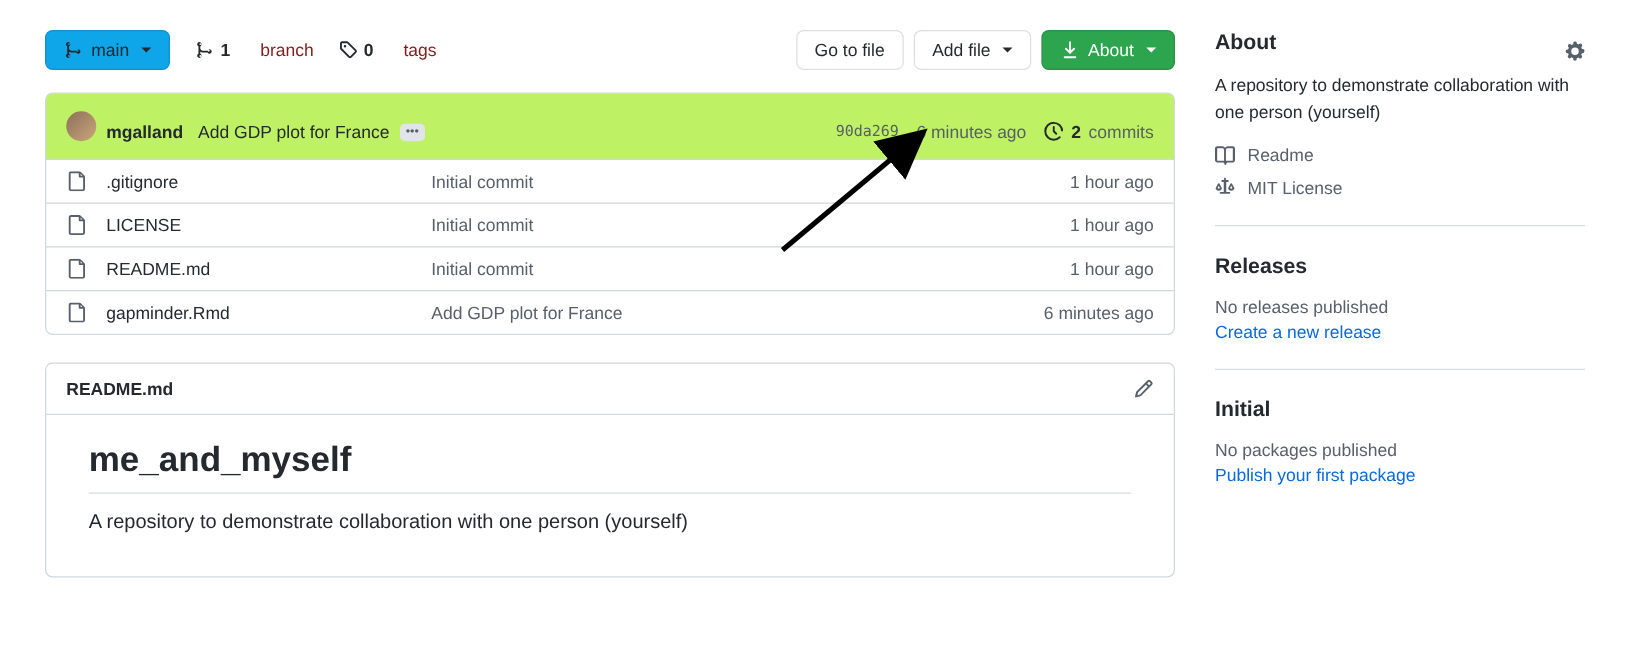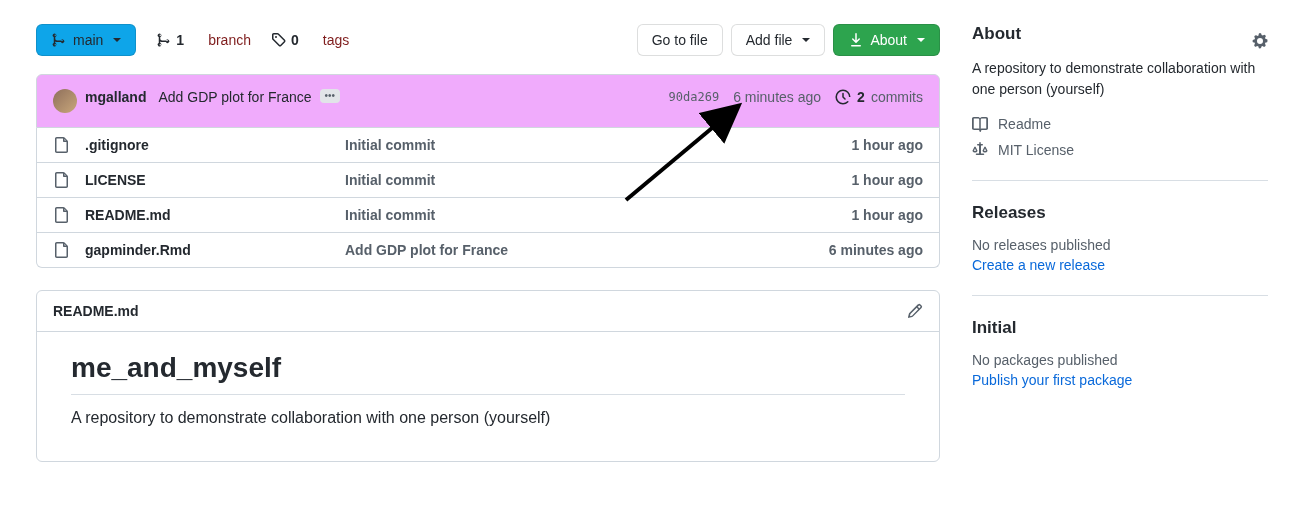--- a/index.html
+++ b/index.html
@@ -25,39 +25,39 @@
   .btn-default { background: #fff; font-weight: 500;}
   .btn-primary { background: #2da44e; color: #fff; border-color: rgba(27,31,36,.15); font-weight: 500;}
   .caret::after { content: ""; display: inline-block; border: 4px solid transparent; border-top-color: currentColor; margin-left: 4px; transform: translateY(2px); }
   .toolbar-spacer { flex: 1; }
   .toolbar-stat { display: inline-flex; align-items: center; gap: 4px; color: #24292f; cursor: pointer; }
   .toolbar-stat .muted { color: #7f1d1d; margin-left: 20px; }
   .toolbar-stat b { font-weight: 600; }
 
   
   .commit-bar {
-    display: flex; align-items: flex-start; gap: 8px;
-    background: #f0abfc; border: 1px solid #d0d7de; border-radius: 6px 6px 0 0;
+    display: flex; align-items: flex-end; gap: 8px;
+    background: #bef264; border: 1px solid #d0d7de; border-radius: 6px 6px 0 0;
     padding: 14px 16px;
   }
   .avatar { width: 24px; height: 24px; border-radius: 50%; background: linear-gradient(135deg,#8e6f5b,#c9a77b); flex-shrink:0;}
   .author { font-weight: 600; }
   .commit-msg { color: #24292f; margin-left: 4px; }
   .ellipsis-btn { background:#e1e4e8; border-radius:4px; padding:0 5px; font-size:10px; color:#57606a; cursor:pointer; line-height:14px; }
   .commit-bar .push-right { margin-left: auto; display:flex; align-items:center; gap:14px; }
   .sha { font-family: ui-monospace, SFMono-Regular, Menlo, monospace; color:#57606a; font-size: 12px; }
   .muted { color:#57606a; }
   .commits-link { display:inline-flex; align-items:center; gap:6px; color:#24292f; cursor:pointer;}
   .commits-link b { font-weight:600; }
 
   
   .file-list { border: 1px solid #d0d7de; border-top:none; border-radius: 0 0 6px 6px; }
   .file-row {
     display:grid; grid-template-columns: 32px 260px 1fr auto;
-    align-items:center; padding: 9px 16px; border-top:1px solid #d0d7de;font-weight:bold;
+    align-items:center; padding: 9px 16px; border-top:1px solid #d0d7de;
   }
   .file-row:first-child { border-top:none; }
   .file-icon { color:#57606a; }
   .file-name { color:#24292f; cursor:pointer; }
   .file-commit { color:#57606a; cursor:pointer; }
   .file-time { color:#57606a; text-align:right; }
 
   
   .readme-box { border:1px solid #d0d7de; border-radius:6px; margin-top:22px; }
   .readme-head { display:flex; align-items:center; padding:12px 16px; border-bottom:1px solid #d0d7de;}

